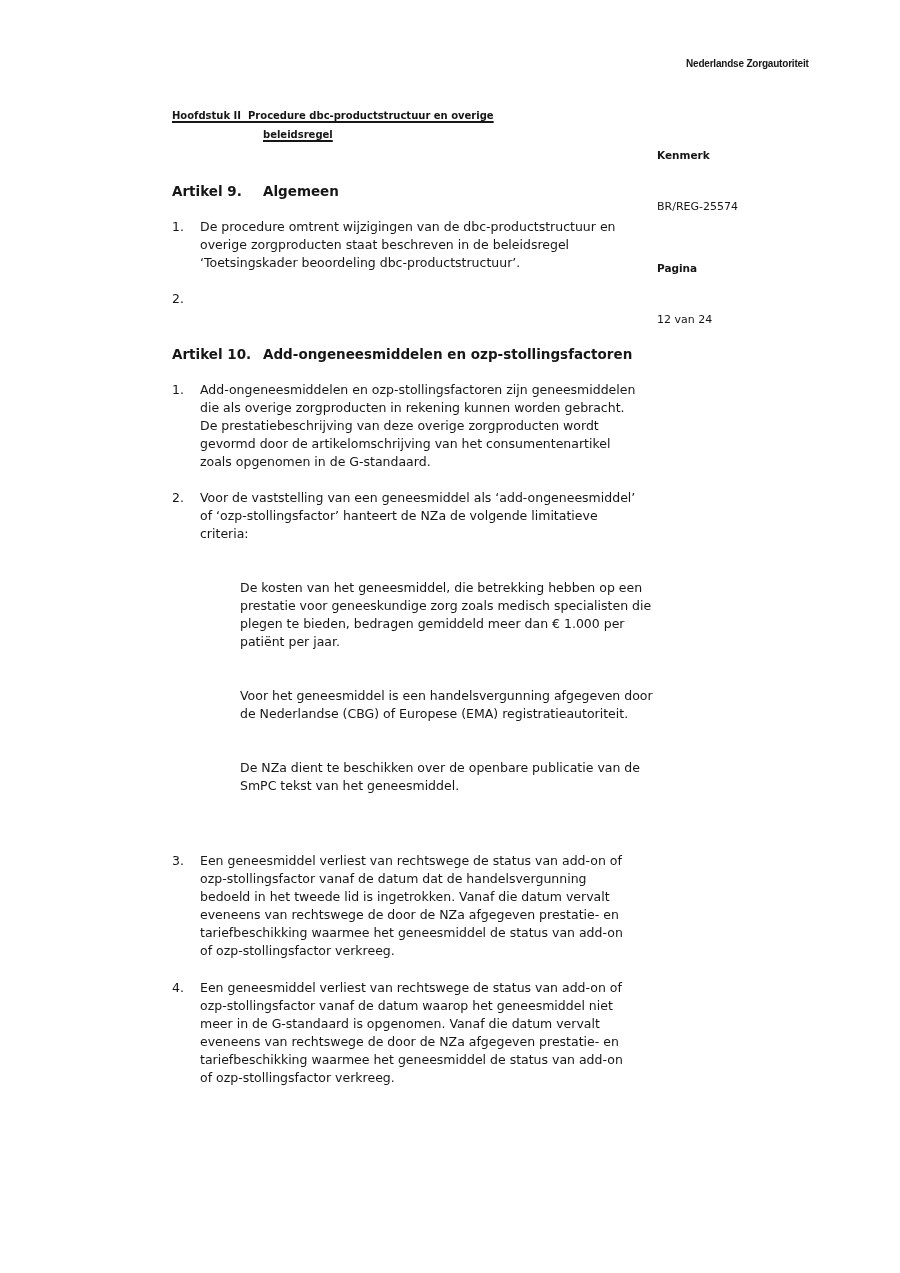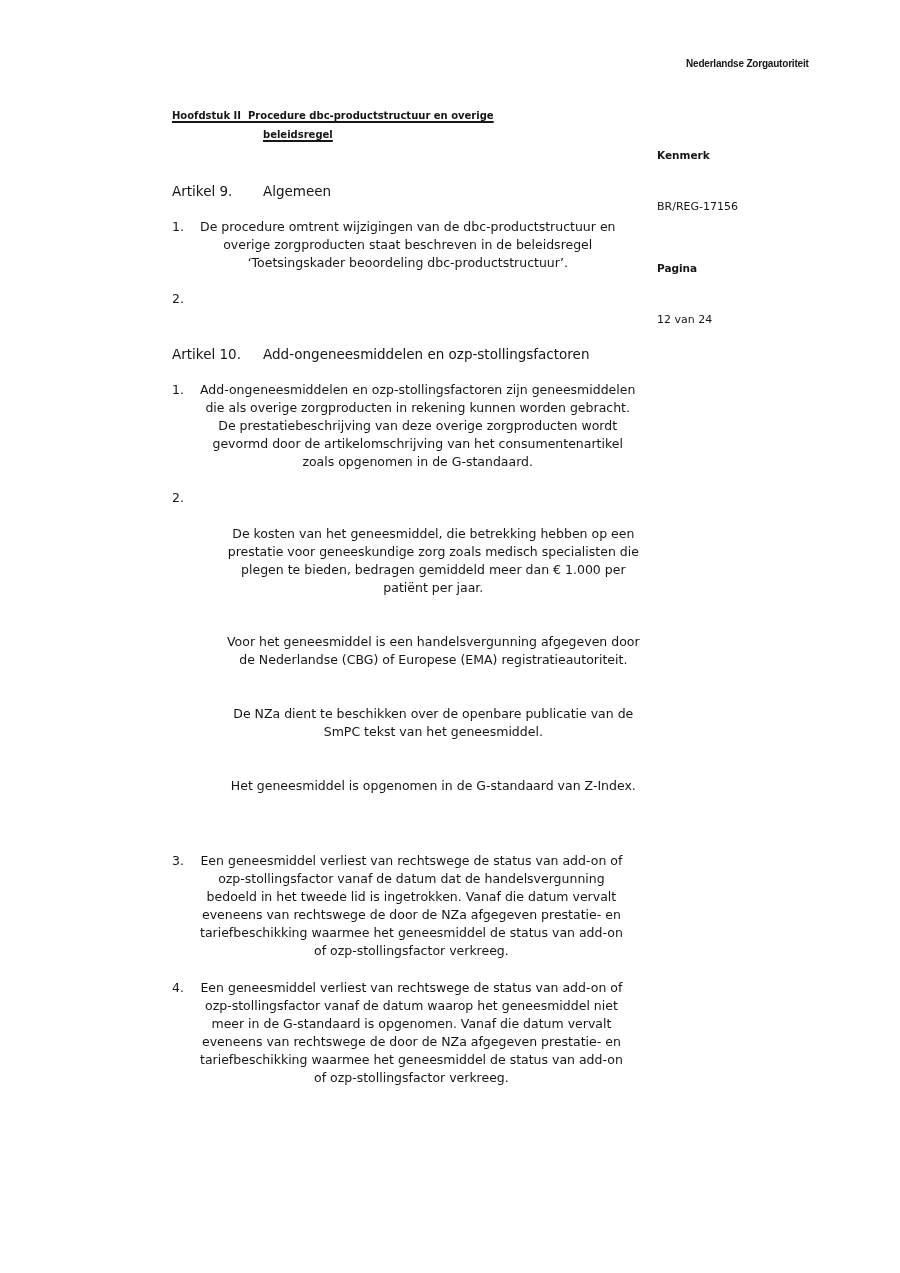--- a/index.html
+++ b/index.html
@@ -62,57 +62,56 @@
     text-decoration: underline;
     text-decoration-thickness: 1.5px;
     text-underline-offset: 2px;
   }
   .doc-title .line2 {
     padding-left: 91px;
   }
   .article-heading {
     display: flex;
     font-size: 13.5px;
-    font-weight: normal;
+    font-weight: bold;
     line-height: 18px;
     align-items: flex-end;
   }
   .article-heading .alabel {
     flex: 0 0 91px;
   }
   .article-heading.a9 { margin-top: 38px; }
   .article-heading.a10 { margin-top: 37px; }
   .item {
     display: flex;
     font-size: 12.5px;
     line-height: 18px;
     margin-top: 18px;
   }
   .item .num {
     flex: 0 0 28px;
   }
   .item .text {
     white-space: pre;
-    text-align: center;
   }
   .item.mt21 { margin-top: 21px; }
   .item.mt19 { margin-top: 19px; }
   .criteria {
-    margin-left: 27px;
+    margin-left: 40px;
     white-space: pre;
   }
 </style>
 </head>
 <body>
 
 <div class="brand">Nederlandse Zorgautoriteit</div>
 
 <div class="meta">
   <div class="meta-label">Kenmerk</div>
-  <div class="meta-value">BR/REG-17156</div>
+  <div class="meta-value">BR/REG-25574</div>
   <div class="meta-label">Pagina</div>
   <div class="meta-value">12 van 24</div>
 </div>
 
 <div class="main">
 
   <div class="doc-title">
     <div class="line line1"><span>Hoofdstuk II  Procedure dbc-productstructuur en overige</span></div>
     <div class="line line2"><span>beleidsregel</span></div>
   </div>
@@ -143,30 +142,32 @@
     <div class="text">Add-ongeneesmiddelen en ozp-stollingsfactoren zijn geneesmiddelen
 die als overige zorgproducten in rekening kunnen worden gebracht.
 De prestatiebeschrijving van deze overige zorgproducten wordt
 gevormd door de artikelomschrijving van het consumentenartikel
 zoals opgenomen in de G-standaard.</div>
   </div>
 
   <div class="item">
     <span class="num">2.</span>
     <div>
+      <div class="text">Voor de vaststelling van een geneesmiddel als ‘add-ongeneesmiddel’
+of ‘ozp-stollingsfactor’ hanteert de NZa de volgende limitatieve
+criteria:</div>
       <div class="criteria">
         <div class="text">De kosten van het geneesmiddel, die betrekking hebben op een
 prestatie voor geneeskundige zorg zoals medisch specialisten die
 plegen te bieden, bedragen gemiddeld meer dan € 1.000 per
 patiënt per jaar.</div>
         <div class="text">Voor het geneesmiddel is een handelsvergunning afgegeven door
 de Nederlandse (CBG) of Europese (EMA) registratieautoriteit.</div>
         <div class="text">De NZa dient te beschikken over de openbare publicatie van de
 SmPC tekst van het geneesmiddel.</div>
-        <div class="text">Het geneesmiddel is opgenomen in de G-standaard van Z-Index.</div>
       </div>
     </div>
   </div>
 
   <div class="item mt21">
     <span class="num">3.</span>
     <div class="text">Een geneesmiddel verliest van rechtswege de status van add-on of
 ozp-stollingsfactor vanaf de datum dat de handelsvergunning
 bedoeld in het tweede lid is ingetrokken. Vanaf die datum vervalt
 eveneens van rechtswege de door de NZa afgegeven prestatie- en

